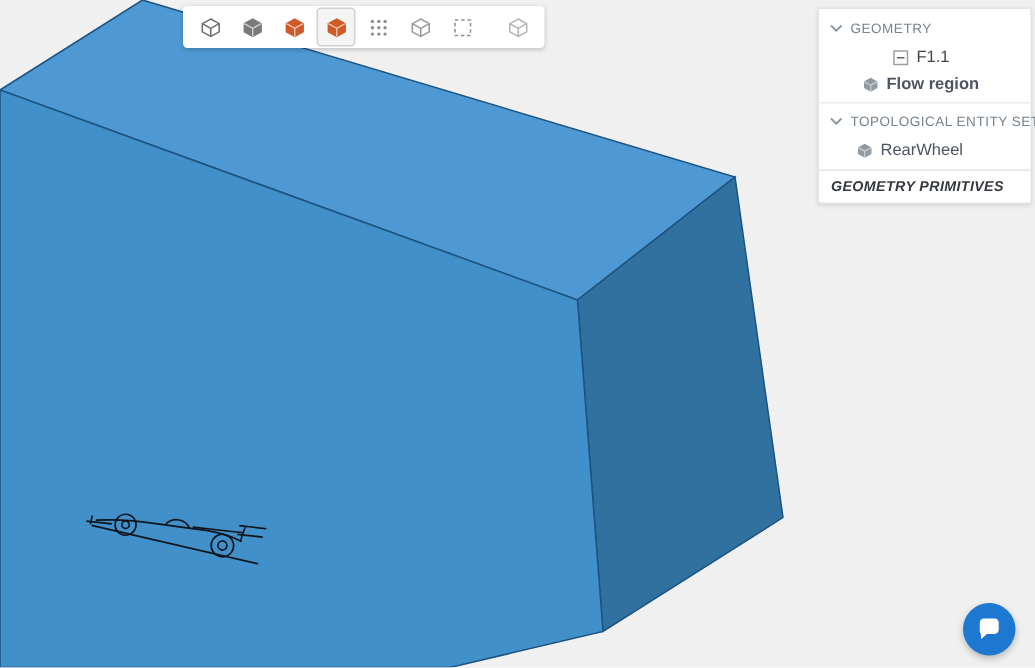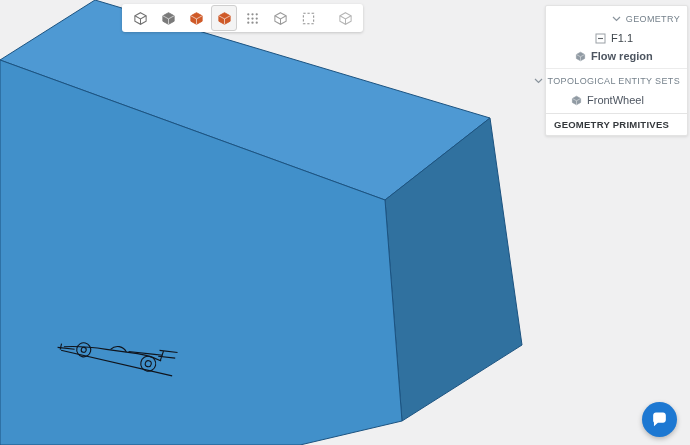--- a/index.html
+++ b/index.html
@@ -14,27 +14,27 @@
         border-radius:3px;border:1px solid transparent;cursor:pointer;}
   .tbtn.sel{background:#f4f4f4;border-color:#cfcfcf;}
   .tbtn.gap{margin-left:9px;}
   .tbtn svg{width:15px;height:15px;}
 
   
   .panel{position:absolute;left:545px;top:5px;width:141px;background:#fff;
          border:1px solid #e3e3e3;border-radius:2px;box-shadow:0 1px 3px rgba(0,0,0,.10);
          font-size:11px;color:#4d5560;padding-top:3px;}
   .row{display:flex;align-items:center;gap:5px;height:18px;padding:0 7px;cursor:pointer;white-space:nowrap;}
-  .row.header{color:#76828c;font-size:9px;letter-spacing:.35px;height:20px;justify-content:flex-end;}
+  .row.header{color:#76828c;font-size:9px;letter-spacing:.35px;height:20px;}
   .row.lvl1{padding-left:9px;color:#3f464d;margin-left:40px;}
   .row.lvl2{padding-left:29px;font-weight:bold;}
   .row.set{padding-left:25px;}
   .divider{height:1px;background:#ececec;margin:3px 0 2px 0;}
   .prims{border-top:1px solid #e4e4e4;height:21px;display:flex;align-items:center;
-         padding:0 8px;font-size:9.5px;font-weight:700;color:#35393d;letter-spacing:.25px;margin-top:4px;cursor:pointer;}
+         padding:0 8px;font-size:9.5px;font-weight:700;color:#35393d;letter-spacing:.25px;margin-top:4px;cursor:pointer;font-style:italic;}
   .treeicon{width:11px;height:11px;flex:0 0 auto;}
   .chev{width:9px;height:8px;flex:0 0 auto;}
 
   
   .chat{position:absolute;left:642px;top:402px;width:35px;height:35px;border-radius:50%;
         display:flex;align-items:center;justify-content:center;cursor:pointer;
         box-shadow:0 2px 5px rgba(0,0,0,.25);}
   .chat svg{width:19px;height:19px;}
 </style>
 </head>
@@ -167,21 +167,21 @@
       <svg class="chev" style="color:#8a949d">
           <use href="#i-chev"></use>
         </svg>
       <span>TOPOLOGICAL ENTITY SETS</span>
     </div>
 
     <div class="row set">
       <svg class="treeicon" style="color: rgb(144, 154, 163);">
           <use href="#i-cube-solid"></use>
         </svg>
-      <span>FrontWheel</span>
+      <span>RearWheel</span>
     </div>
 
     <div class="prims">
       <span>GEOMETRY PRIMITIVES</span>
     </div>
   </div>
 
   <div class="chat" style="background-color: rgb(29, 120, 210);">
     <svg viewBox="0 0 24 24">
       <path fill="#ffffff" d="M4 6.5 C4 4.6 5.6 3 7.5 3 h9 C18.4 3 20 4.6 20 6.5 v6 C20 14.4 18.4 16 16.5 16 H10 l-5 4.5 0-4.7 C4.4 15.4 4 14.5 4 13.5 Z"></path>

